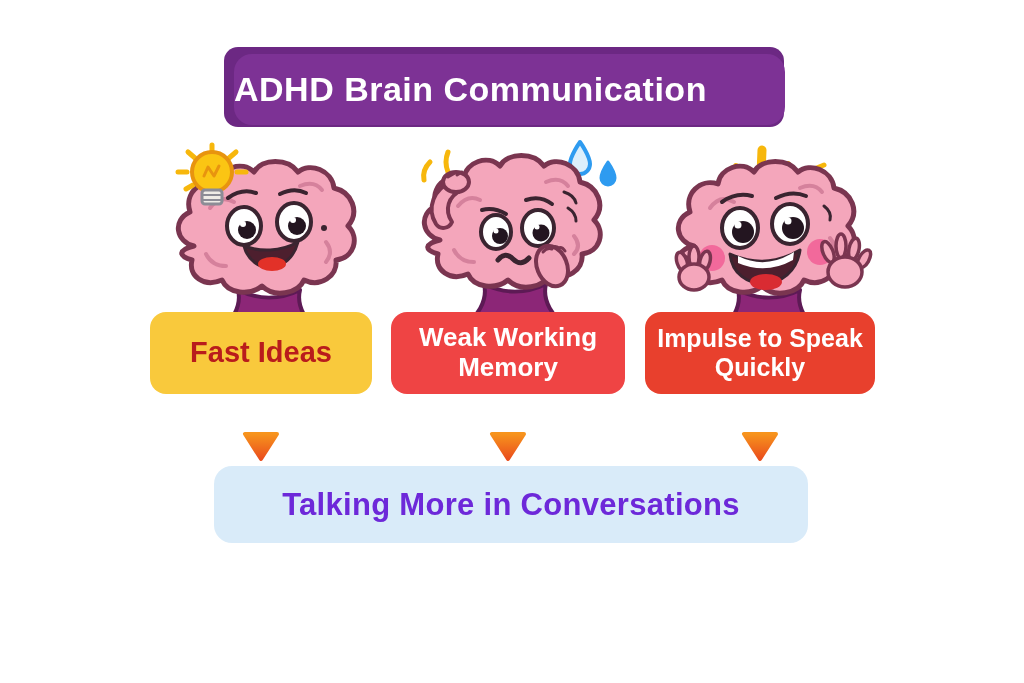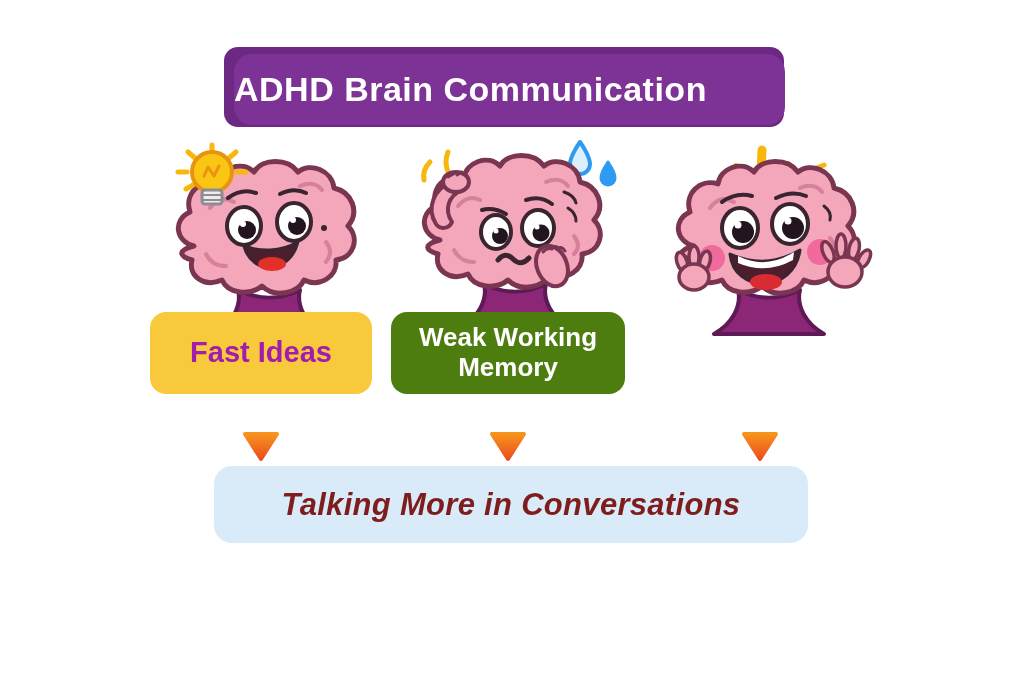--- a/index.html
+++ b/index.html
@@ -185,24 +185,27 @@
     <g fill="#F4A6BB" stroke="#7A3550" stroke-width="3.5">
       <ellipse cx="180" cy="110" rx="5" ry="11" transform="rotate(-22 180 110)"></ellipse>
       <ellipse cx="193" cy="104" rx="5" ry="12"></ellipse>
       <ellipse cx="206" cy="107" rx="5" ry="11" transform="rotate(12 206 107)"></ellipse>
       <ellipse cx="216" cy="117" rx="5" ry="10" transform="rotate(30 216 117)"></ellipse>
       <ellipse cx="197" cy="130" rx="17" ry="15"></ellipse>
     </g>
   </svg>
 
   <div class="cause-box c1" style="background-color: rgb(249, 201, 60);">
-    <span style="color: #a21caf;">Fast Ideas</span>
-  </div>
-  <div class="cause-box c2" style="background-color: #4d7c0f;">
+    <span style="color: #b91c1c;">Fast Ideas</span>
+  </div>
+  <div class="cause-box c2" style="background-color: #ef4444;">
     <span style="color: rgb(255, 255, 255);">Weak Working Memory</span>
+  </div>
+  <div class="cause-box c3" style="background-color: rgb(232, 64, 45);">
+    <span style="color: rgb(255, 255, 255);">Impulse to Speak Quickly</span>
   </div>
 
   <svg class="down-arrow a1" viewBox="0 0 44 60">
     <defs>
         <linearGradient id="ag1" x1="0" y1="0" x2="0" y2="1">
       <stop offset="0" stop-color="#F7941D"></stop>
           <stop offset="1" stop-color="#EA4E1D"></stop>
     </linearGradient>
       </defs>
     <path d="M22,5 L22,34" stroke="url(#ag1)" stroke-width="10" stroke-linecap="round"></path>
@@ -223,16 +226,16 @@
         <linearGradient id="ag3" x1="0" y1="0" x2="0" y2="1">
       <stop offset="0" stop-color="#F7941D"></stop>
           <stop offset="1" stop-color="#EA4E1D"></stop>
     </linearGradient>
       </defs>
     <path d="M22,5 L22,34" stroke="url(#ag3)" stroke-width="10" stroke-linecap="round"></path>
     <path d="M6,31 L38,31 L22,56 Z" fill="url(#ag3)" stroke="url(#ag3)" stroke-width="4" stroke-linejoin="round"></path>
   </svg>
 
   <div class="result-box" style="background-color: rgb(217, 235, 249);">
-    <span style="color: #7f1d1d; font-style: italic;">Talking More in Conversations</span>
+    <span style="color: #6d28d9;">Talking More in Conversations</span>
   </div>
 
 </div>
 
 </body></html>

